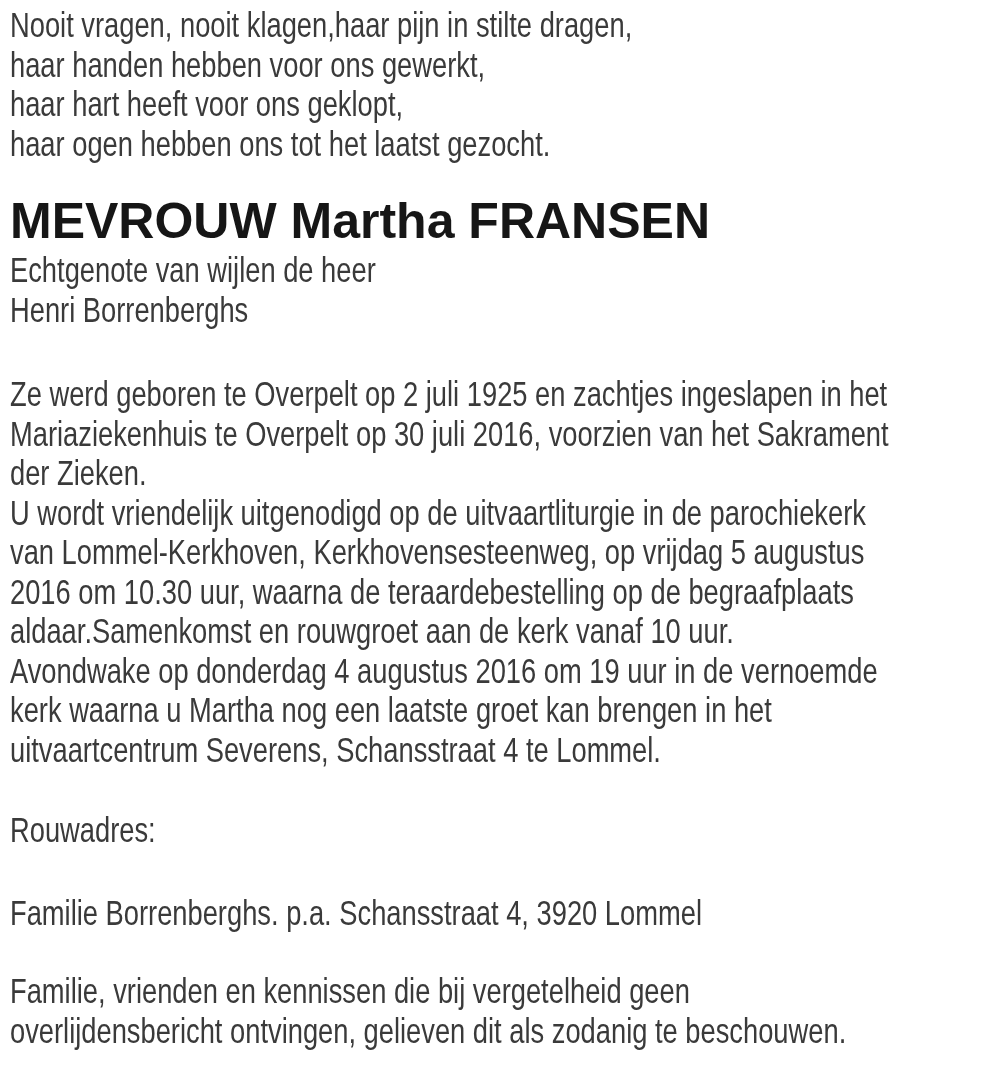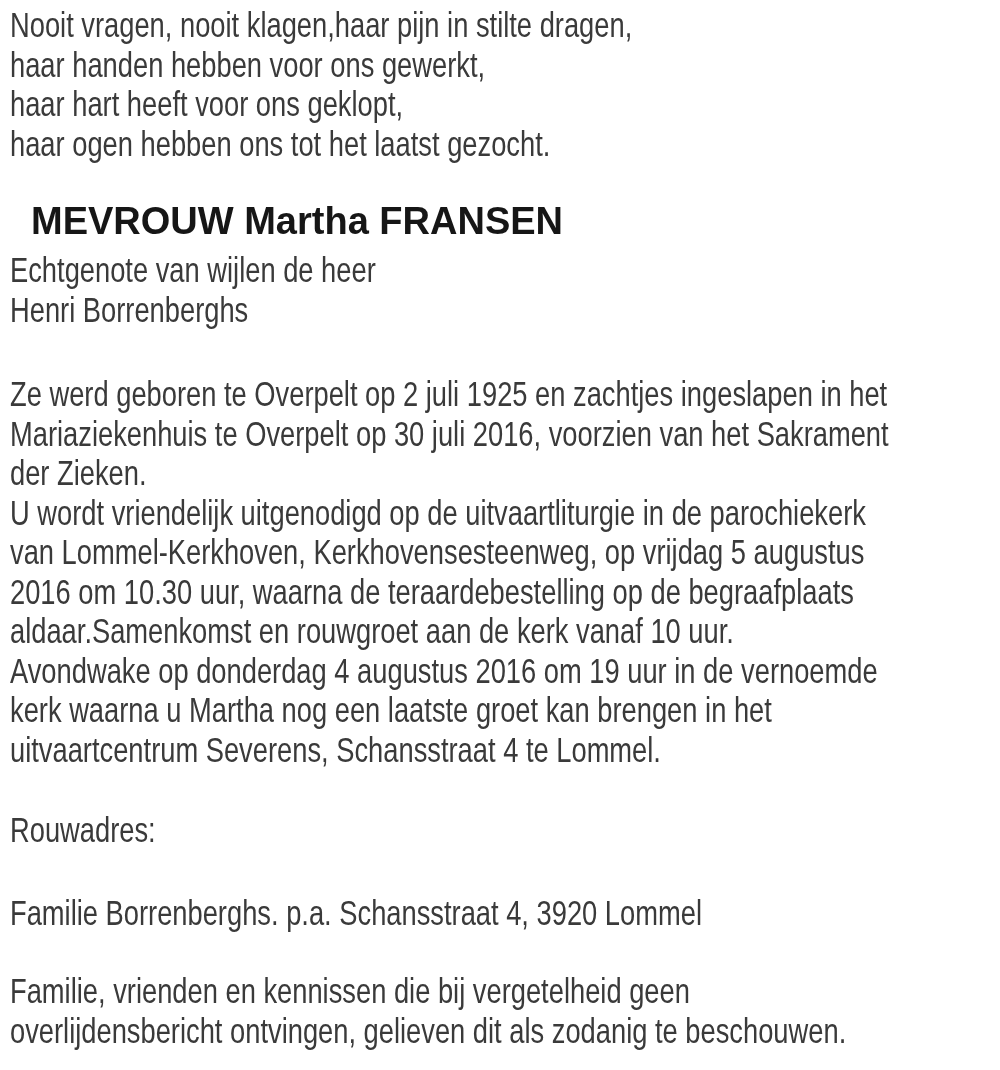--- a/index.html
+++ b/index.html
@@ -23,27 +23,26 @@
   }
   
   .cond {
     width: 1300px;              
     transform: scaleX(0.78);
     transform-origin: 0 0;
     white-space: pre-line;      
   }
   .poem            { margin-bottom: 35px; }
   .name-heading {
-    font-size: 38px;
+    font-size: 50px;
     line-height: 46px;
     font-weight: bold;
     color: var(--heading-text);
     margin-bottom: 6px;
     white-space: pre-line;
-    margin-left: 21px;
   }
   .relation        { margin-bottom: 45px; }
   .announcement    { margin-bottom: 41px; }
   .mourning-label  { margin-bottom: 43px; }
   .mourning-address{ margin-bottom: 39px; }
   .closing         { margin-bottom: 0; }
 </style>
 </head>
 <body>
 

